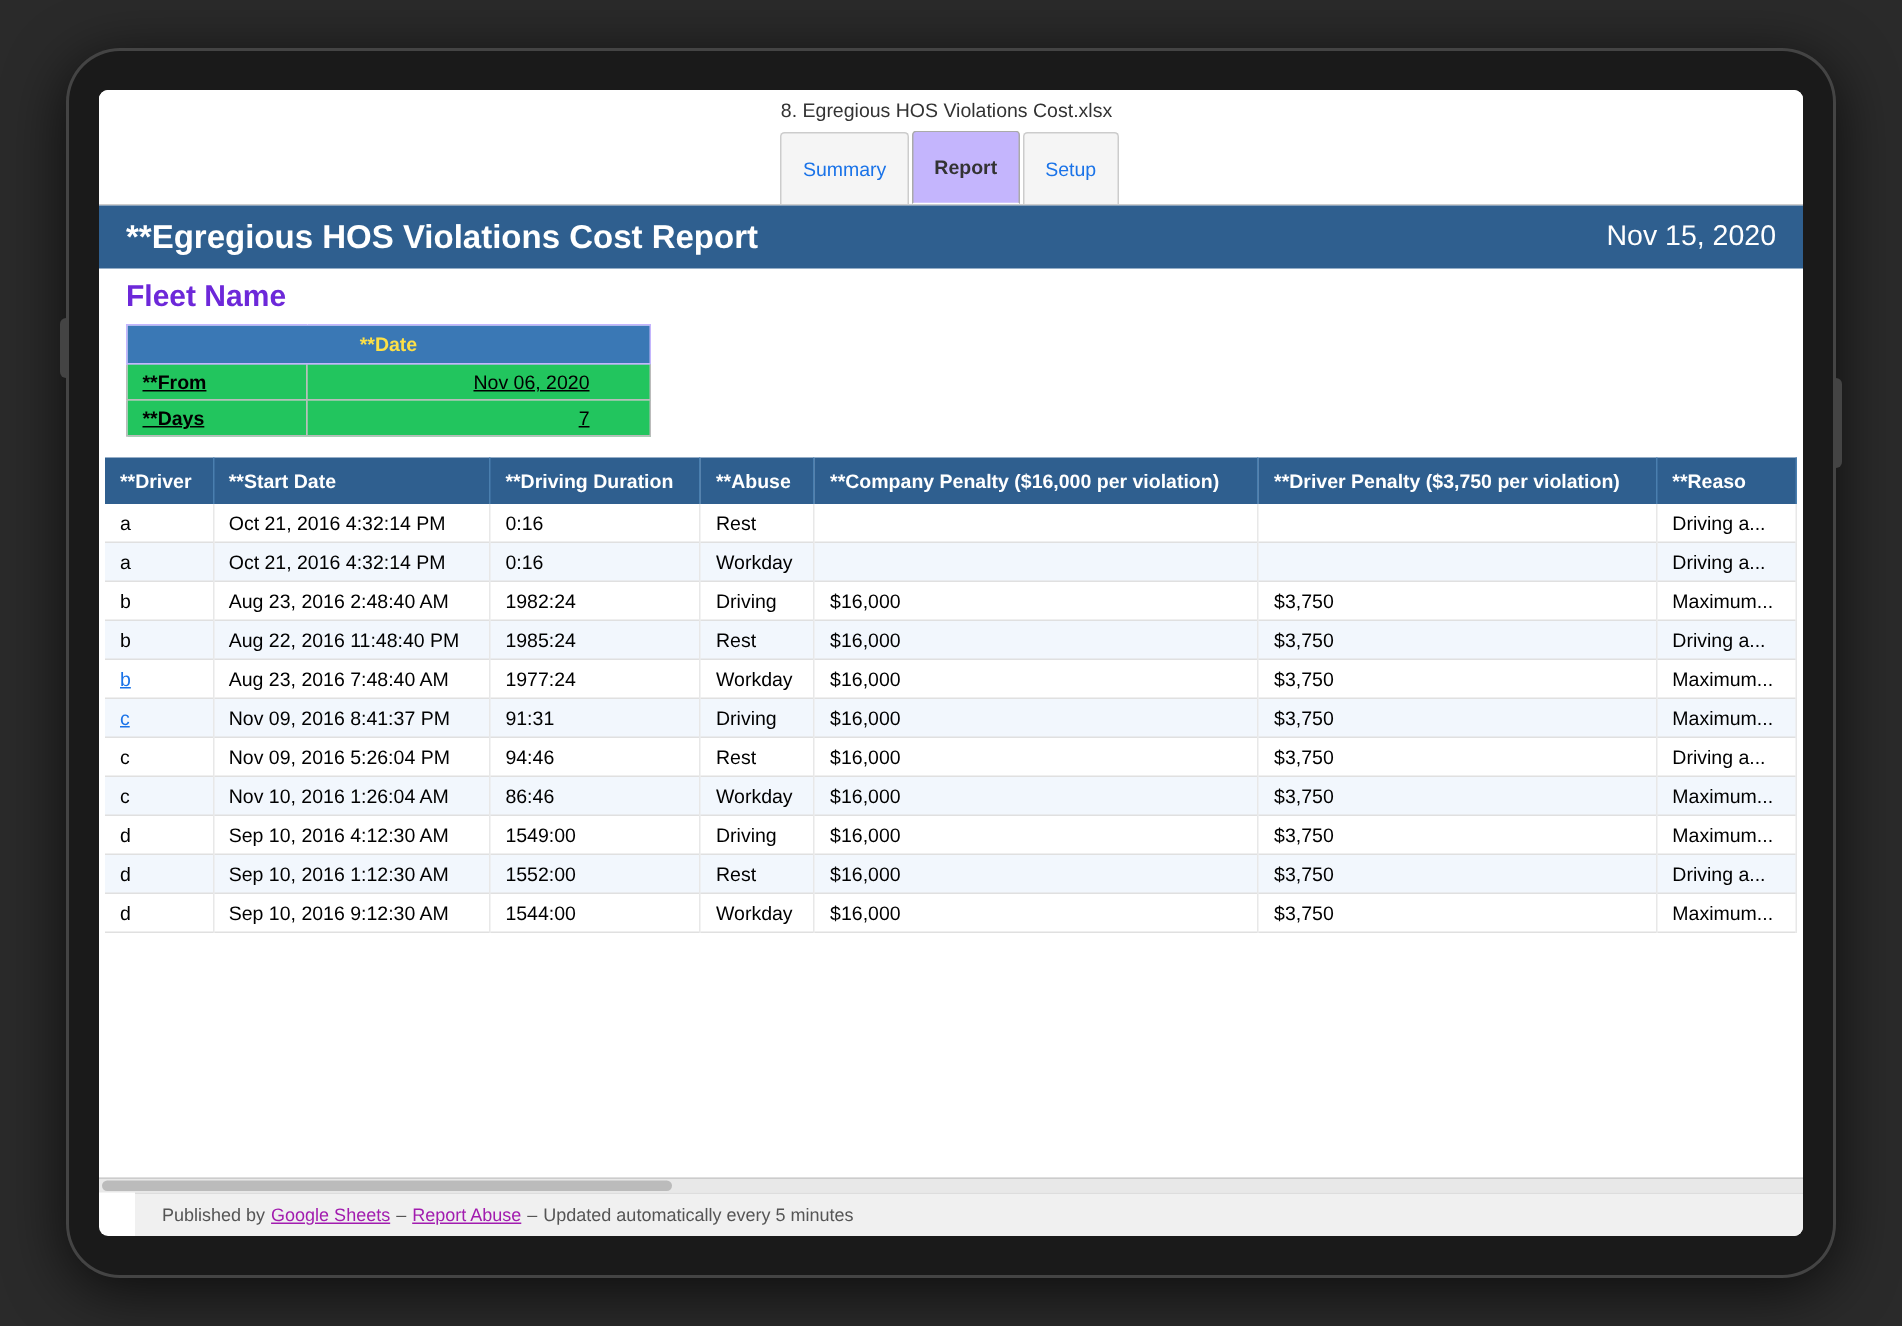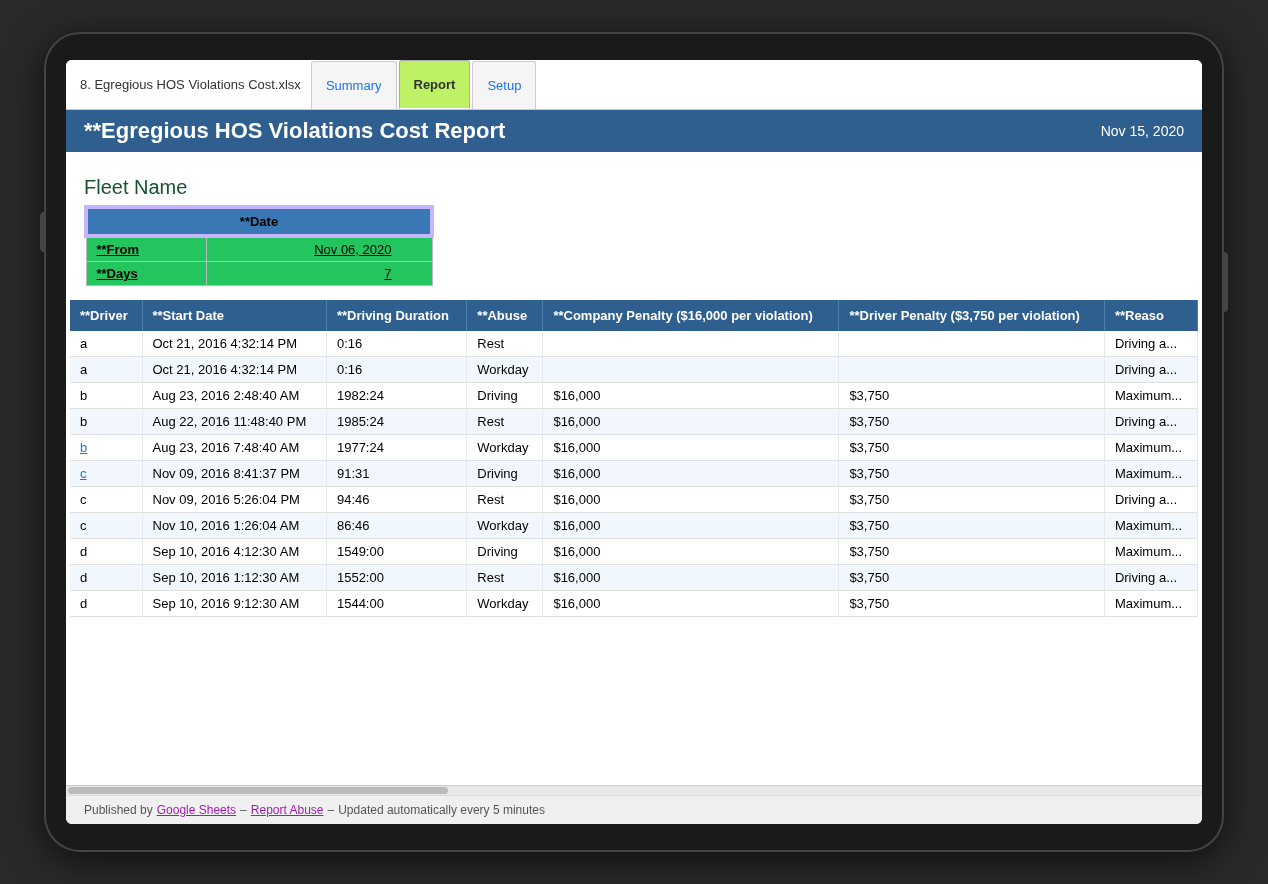--- a/index.html
+++ b/index.html
@@ -30,20 +30,21 @@
       display: flex;
       flex-direction: column;
     }
     .tab-bar {
       display: flex;
       align-items: center;
       padding: 0 10px;
       background: #fff;
       border-bottom: 1px solid #ccc;
       gap: 0;
+      flex-direction: column;
     }
     .file-title {
       font-size: 13px;
       color: #333;
       padding: 6px 10px 6px 4px;
       font-weight: normal;
     }
     .tabs {
       display: flex;
       align-items: flex-end;
@@ -54,64 +55,64 @@
       font-size: 13px;
       border: 1px solid #ccc;
       border-bottom: none;
       cursor: pointer;
       background: #f5f5f5;
       color: #1a73e8;
       margin-right: 2px;
       border-radius: 3px 3px 0 0;
     }
     .tab.active {
-      background: #bef264;
+      background: #c4b5fd;
       border-bottom: 1px solid #fff;
       color: #333;
       font-weight: 600;
       border: 1px solid #aaa;
       border-bottom: 1px solid #fff;
       text-align: center;
     }
     .report-header {
       background: #2f5f8f;
       color: #fff;
       display: flex;
       justify-content: space-between;
       align-items: center;
       padding: 8px 18px;
     }
     .report-title {
       font-size: 22px;
       font-weight: bold;
     }
     .report-date {
-      font-size: 14px;
+      font-size: 19px;
     }
     .fleet-name {
-      color: #14532d;
+      color: #6d28d9;
       font-size: 20px;
-      padding: 24px 18px 6px;
-      font-weight: normal;
+      padding: 8px 18px 6px;
+      font-weight: bold;
     }
     .date-table-wrap {
       padding: 0 18px 10px;
     }
     .date-table {
       border-collapse: collapse;
       width: 350px;
       font-size: 13px;
     }
     .date-table .header-row td {
       background: #3a78b5;
-      color: #000000;
+      color: #fde047;
       text-align: center;
       font-weight: bold;
       padding: 5px 10px;
-      border: 4px solid #c4b5fd;
+      border: 1px solid #c4b5fd;
       margin-top: 44px;
     }
     .date-table .data-row td {
       background: #22c55e;
       padding: 4px 10px;
       border: 1px solid #bbb;
       text-decoration: underline;
     }
     .date-table .data-row td:first-child {
       font-weight: bold;
@@ -163,20 +164,21 @@
     }
     .footer-bar {
       background: #f0f0f0;
       border-top: 1px solid #ddd;
       padding: 7px 18px;
       font-size: 12px;
       color: #555;
       display: flex;
       align-items: center;
       gap: 4px;
+      margin-left: 24px;
     }
     .footer-link {
       color: #a21caf;
       text-decoration: underline;
       cursor: pointer;
     }
     .scrollbar-area {
       height: 10px;
       background: #e8e8e8;
       border-top: 1px solid #ccc;

